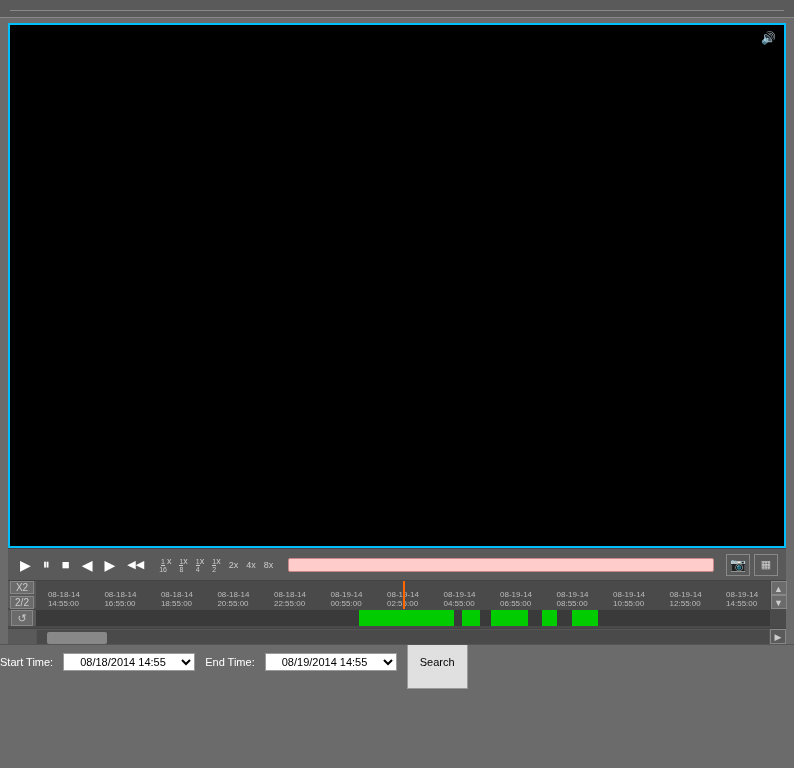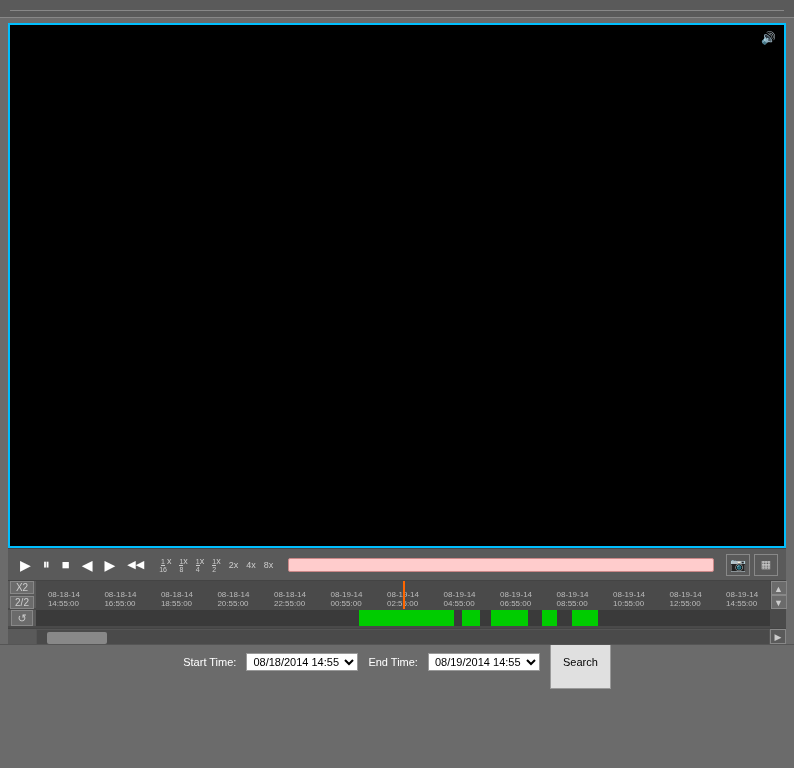--- a/index.html
+++ b/index.html
@@ -267,34 +267,34 @@
       cursor: pointer;
       border: 1px solid #888;
     }
 
     
     .bottom-bar {
       background: #6b6b6b;
       height: 35px;
       display: flex;
       align-items: center;
-      justify-content: center;
+      justify-content: flex-start;
       gap: 10px;
       border-top: 1px solid #555;
     }
     .time-label {
       font-size: 11px;
       color: #fff;
     }
     .time-select {
       background: #fff;
       color: #000;
       border: 1px solid #999;
       font-size: 11px;
-      padding: 1px 2px;
+      padding: 1px 12px;
       cursor: pointer;
     }
     .search-btn {
       background: #e0e0e0;
       color: #000;
       border: 1px solid #999;
       font-size: 11px;
       padding: 20px 12px;
       cursor: pointer;
     }

